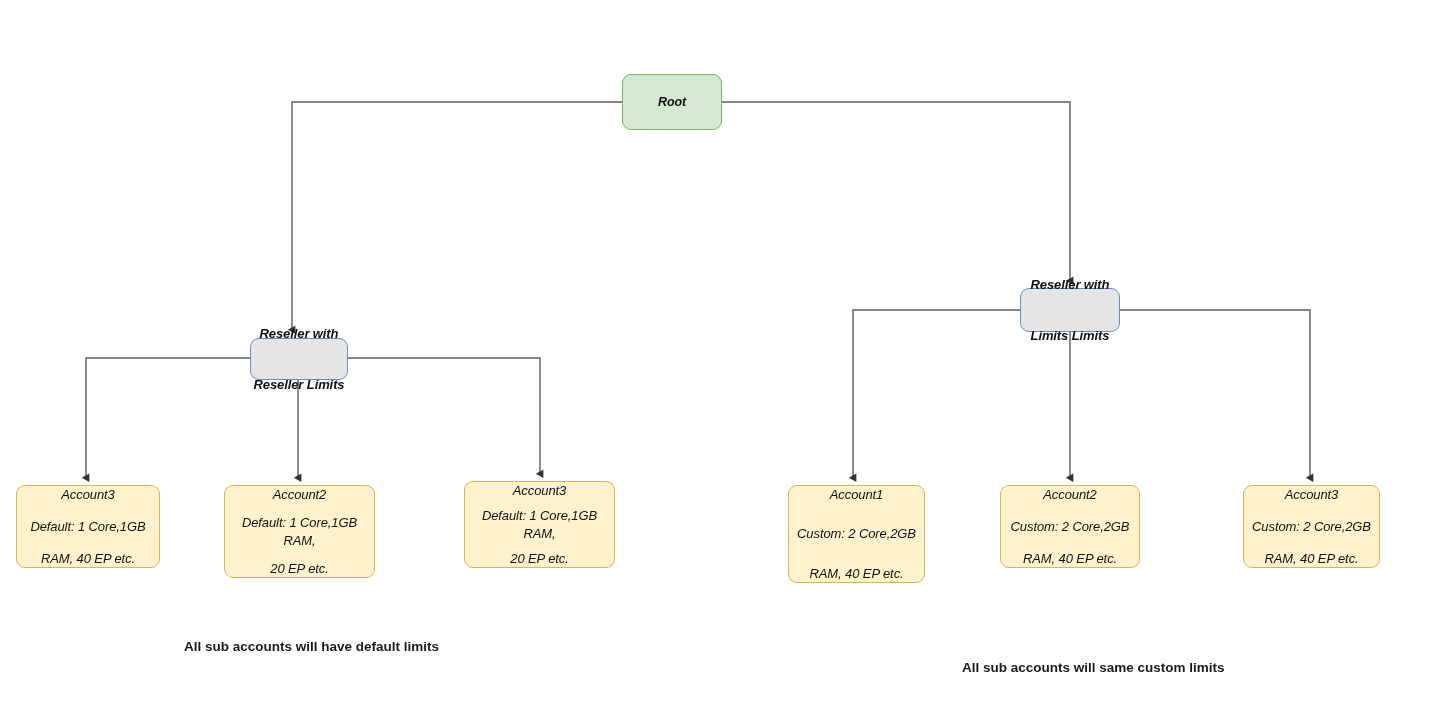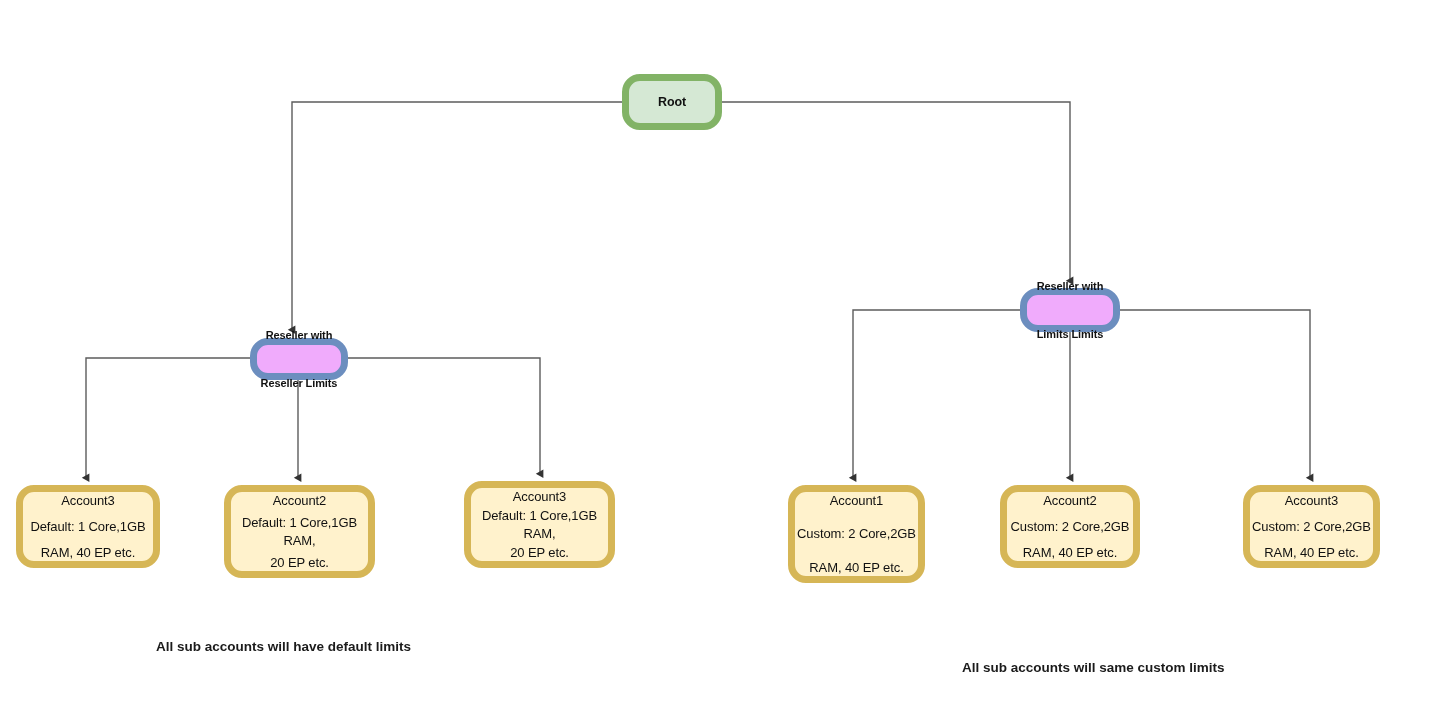--- a/index.html
+++ b/index.html
@@ -26,37 +26,38 @@
     pointer-events: none;
   }
   .node {
     position: absolute;
     box-sizing: border-box;
     display: flex;
     flex-direction: column;
     align-items: center;
     justify-content: center;
     text-align: center;
-    border-radius: 18px;
-    border: 7px solid #8b5cf6;
+    border-radius: 9px;
+    border: 1px solid #8b5cf6;
     font-weight: bold;
     letter-spacing: -0.1px;
     line-height: 1.32;
     color: #111111;
     z-index: 2;
+    font-style: italic;
   }
   .node-root {
     background: #d5e8d4;
     border-color: #82b366;
     font-size: 12.5px;
   }
   .node-reseller {
-    background: #f0abfc;
+    background: #e5e5e5;
     border-color: #6c8ebf;
-    font-size: 11px;
+    font-size: 13px;
     gap: 33px;
   }
   .node-account {
     background: #fff2cc;
     border-color: #d6b656;
     font-size: 13px;
     font-weight: normal;
     justify-content: space-between;
   }
   .node-account .acct-title {
@@ -142,17 +143,17 @@
     <span class="acct-line">Custom: 2 Core,2GB</span>
     <span class="acct-line">RAM, 40 EP etc.</span>
   </div>
 
   <div class="node node-account" style="left:1243px; top:485px; width:137px; height:83px;">
     <span class="acct-title">Account3</span>
     <span class="acct-line">Custom: 2 Core,2GB</span>
     <span class="acct-line">RAM, 40 EP etc.</span>
   </div>
 
-  <div class="caption" style="left:156px; top:639px;">All sub accounts will have default limits</div>
+  <div class="caption" style="left:184px; top:639px;">All sub accounts will have default limits</div>
 
   <div class="caption" style="left:962px; top:660px;">All sub accounts will same custom limits</div>
 
 </div>
 
 </body></html>

